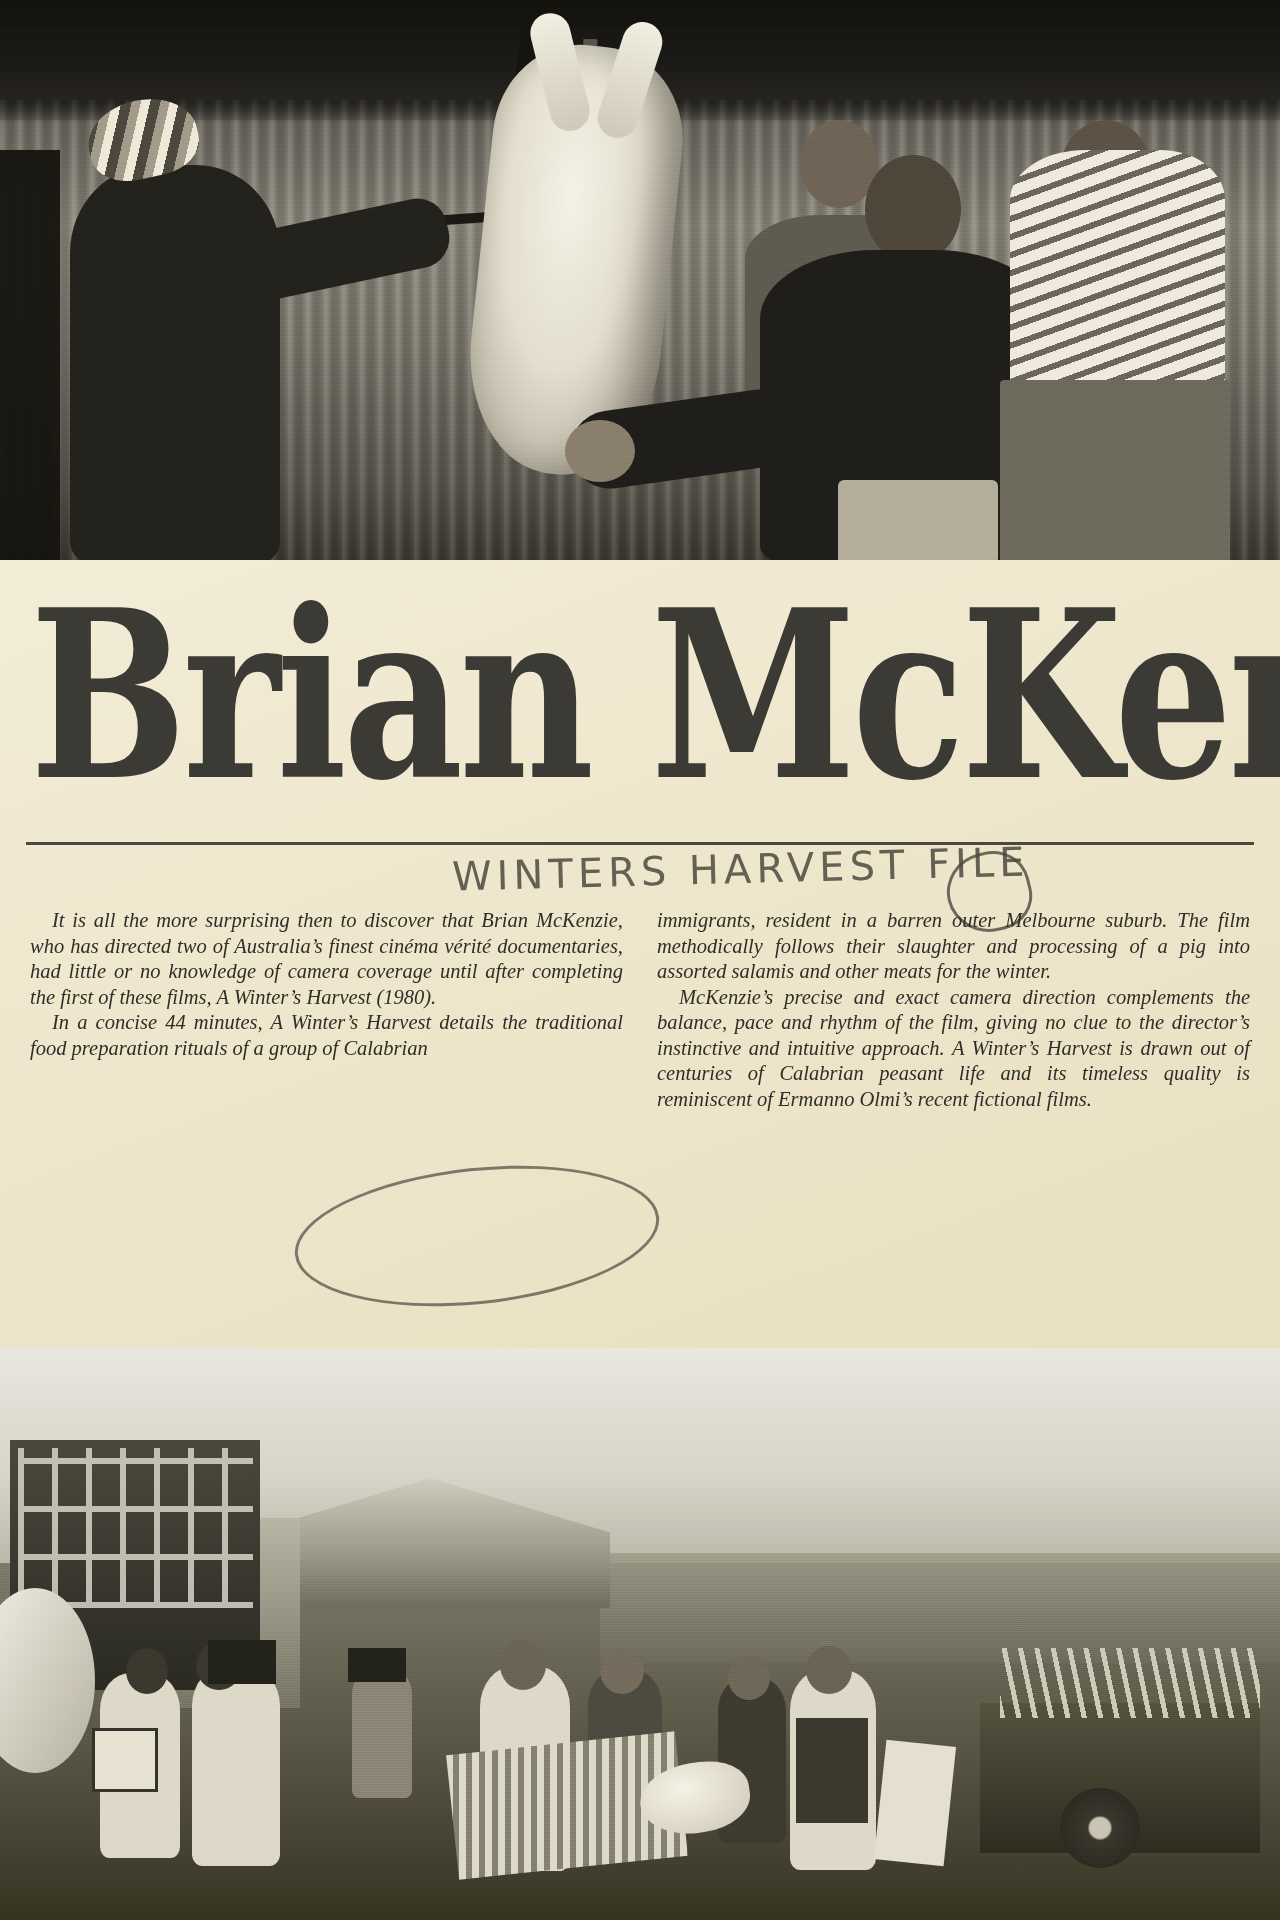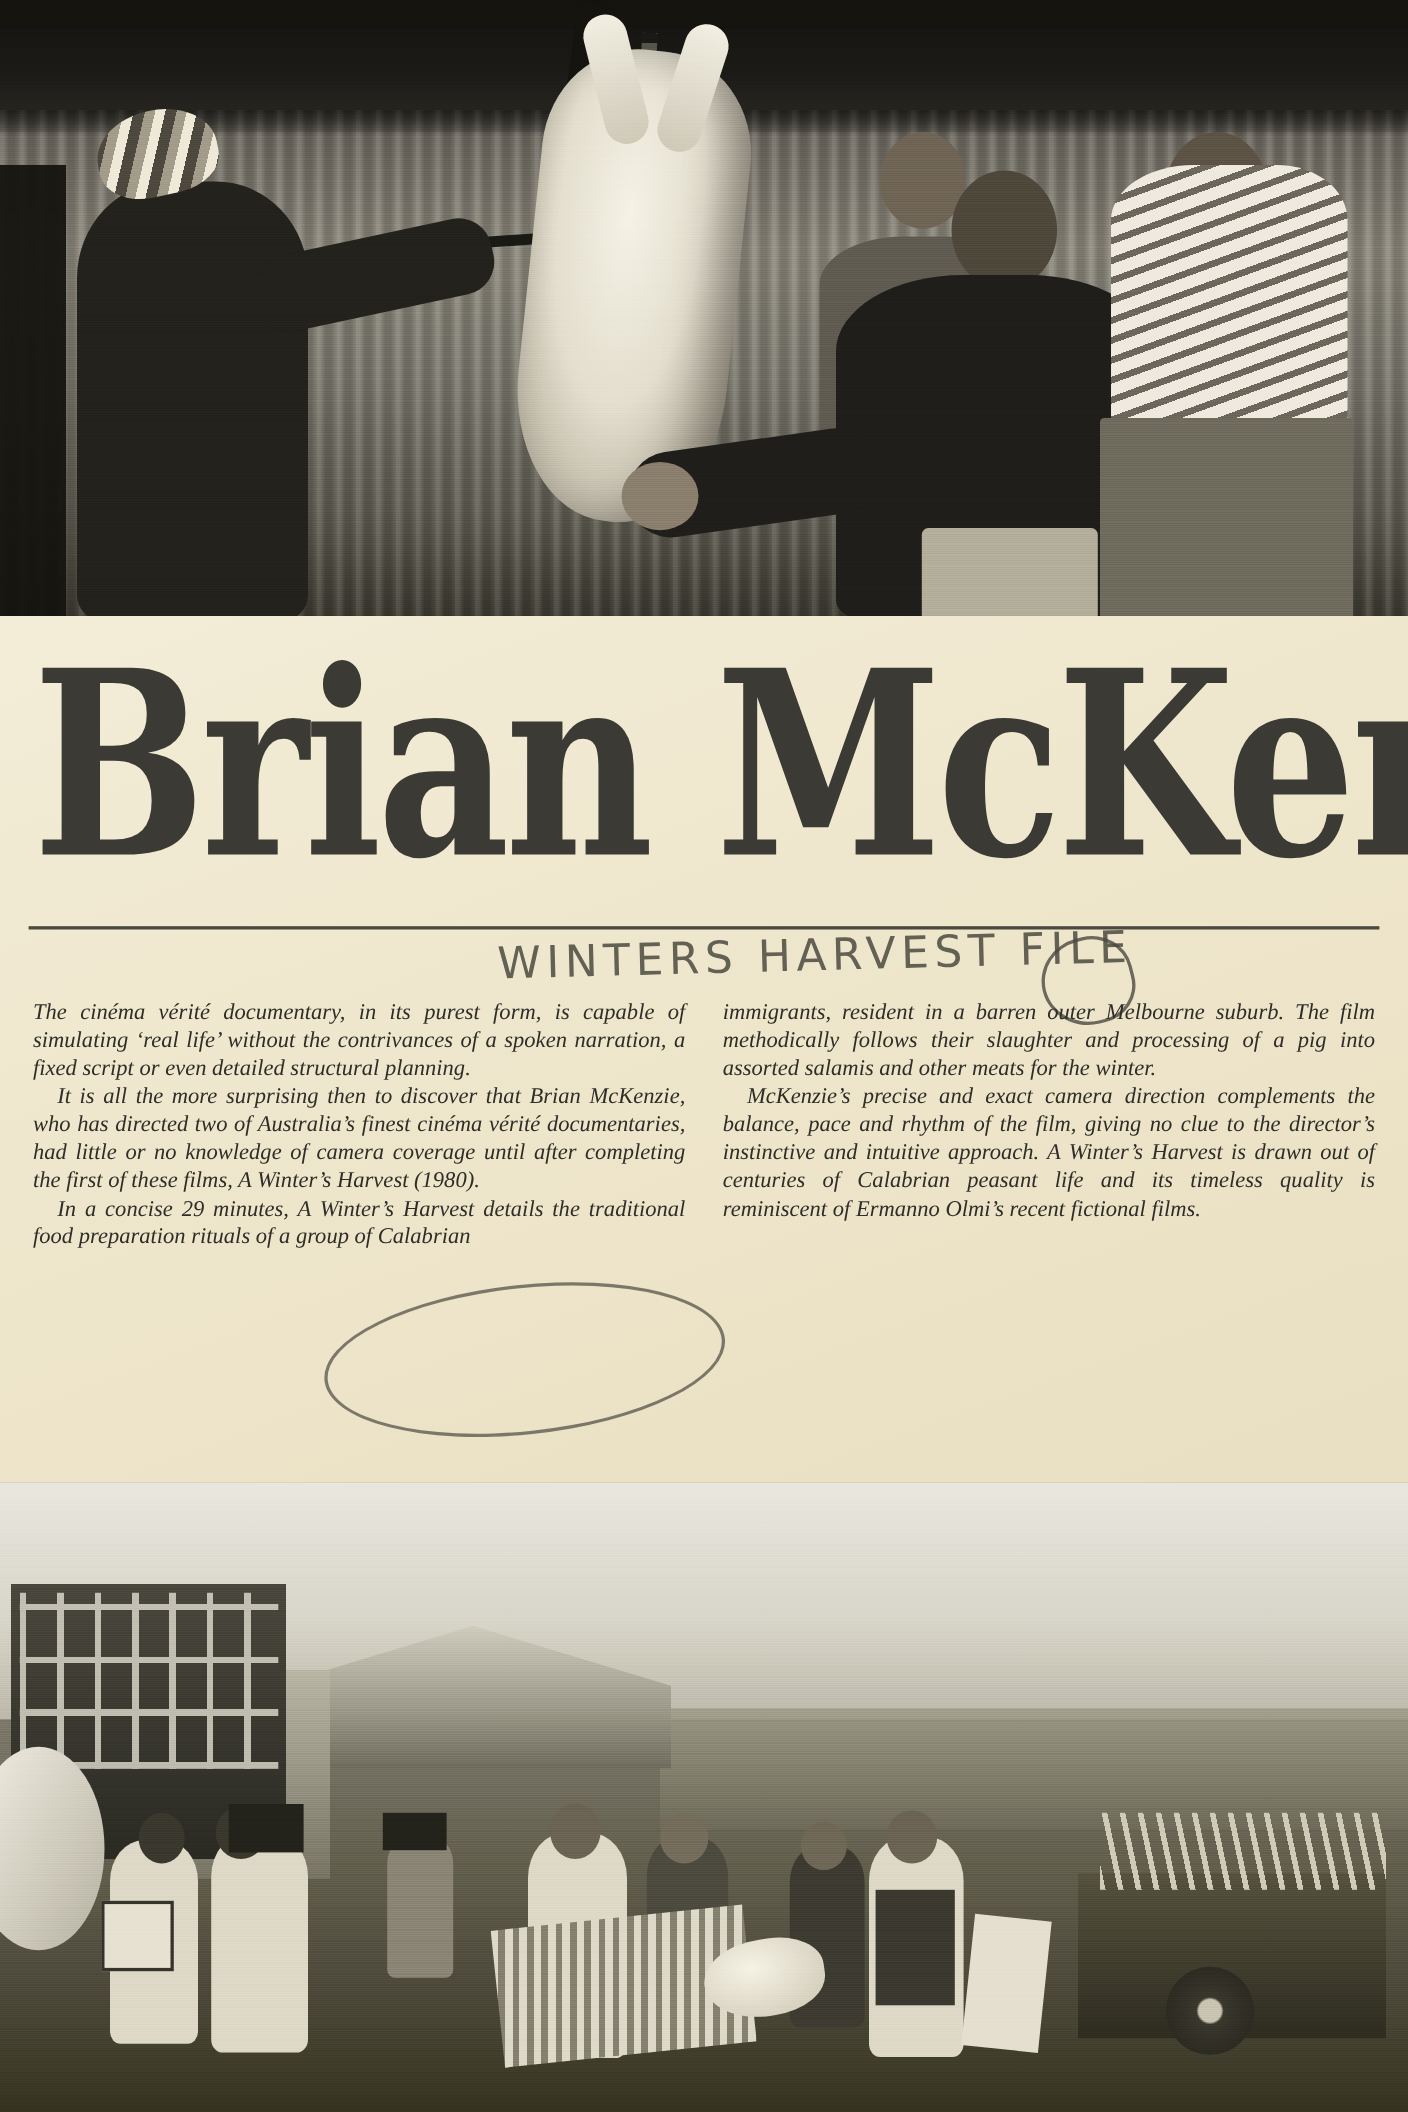--- a/index.html
+++ b/index.html
@@ -301,23 +301,22 @@
       </div>
 
       <div class="rule"></div>
 
       <div class="handwriting">WINTERS  HARVEST  FILE</div>
       <div class="scribble-circle"></div>
       <div class="scribble-oval"></div>
 
       <div class="columns">
         <div class="col">
-          <p class="first">The cinéma vérité documentary, in its purest form, is capable of simulating ‘real life’ without the contrivances of a spoken narration, a fixed script or even detailed structural planning.</p>
           <p>It is all the more surprising then to discover that Brian McKenzie, who has directed two of Australia’s finest cinéma vérité documentaries, had little or no knowledge of camera coverage until after completing the first of these films, A Winter’s Harvest (1980).</p>
-          <p>In a concise 29 minutes, A Winter’s Harvest details the traditional food preparation rituals of a group of Calabrian</p>
+          <p>In a concise 44 minutes, A Winter’s Harvest details the traditional food preparation rituals of a group of Calabrian</p>
         </div>
         <div class="col">
           <p class="first">immigrants, resident in a barren outer Melbourne suburb. The film methodically follows their slaughter and processing of a pig into assorted salamis and other meats for the winter.</p>
           <p>McKenzie’s precise and exact camera direction complements the balance, pace and rhythm of the film, giving no clue to the director’s instinctive and intuitive approach. A Winter’s Harvest is drawn out of centuries of Calabrian peasant life and its timeless quality is reminiscent of Ermanno Olmi’s recent fictional films.</p>
         </div>
       </div>
 
     </div>
   </div>
 

